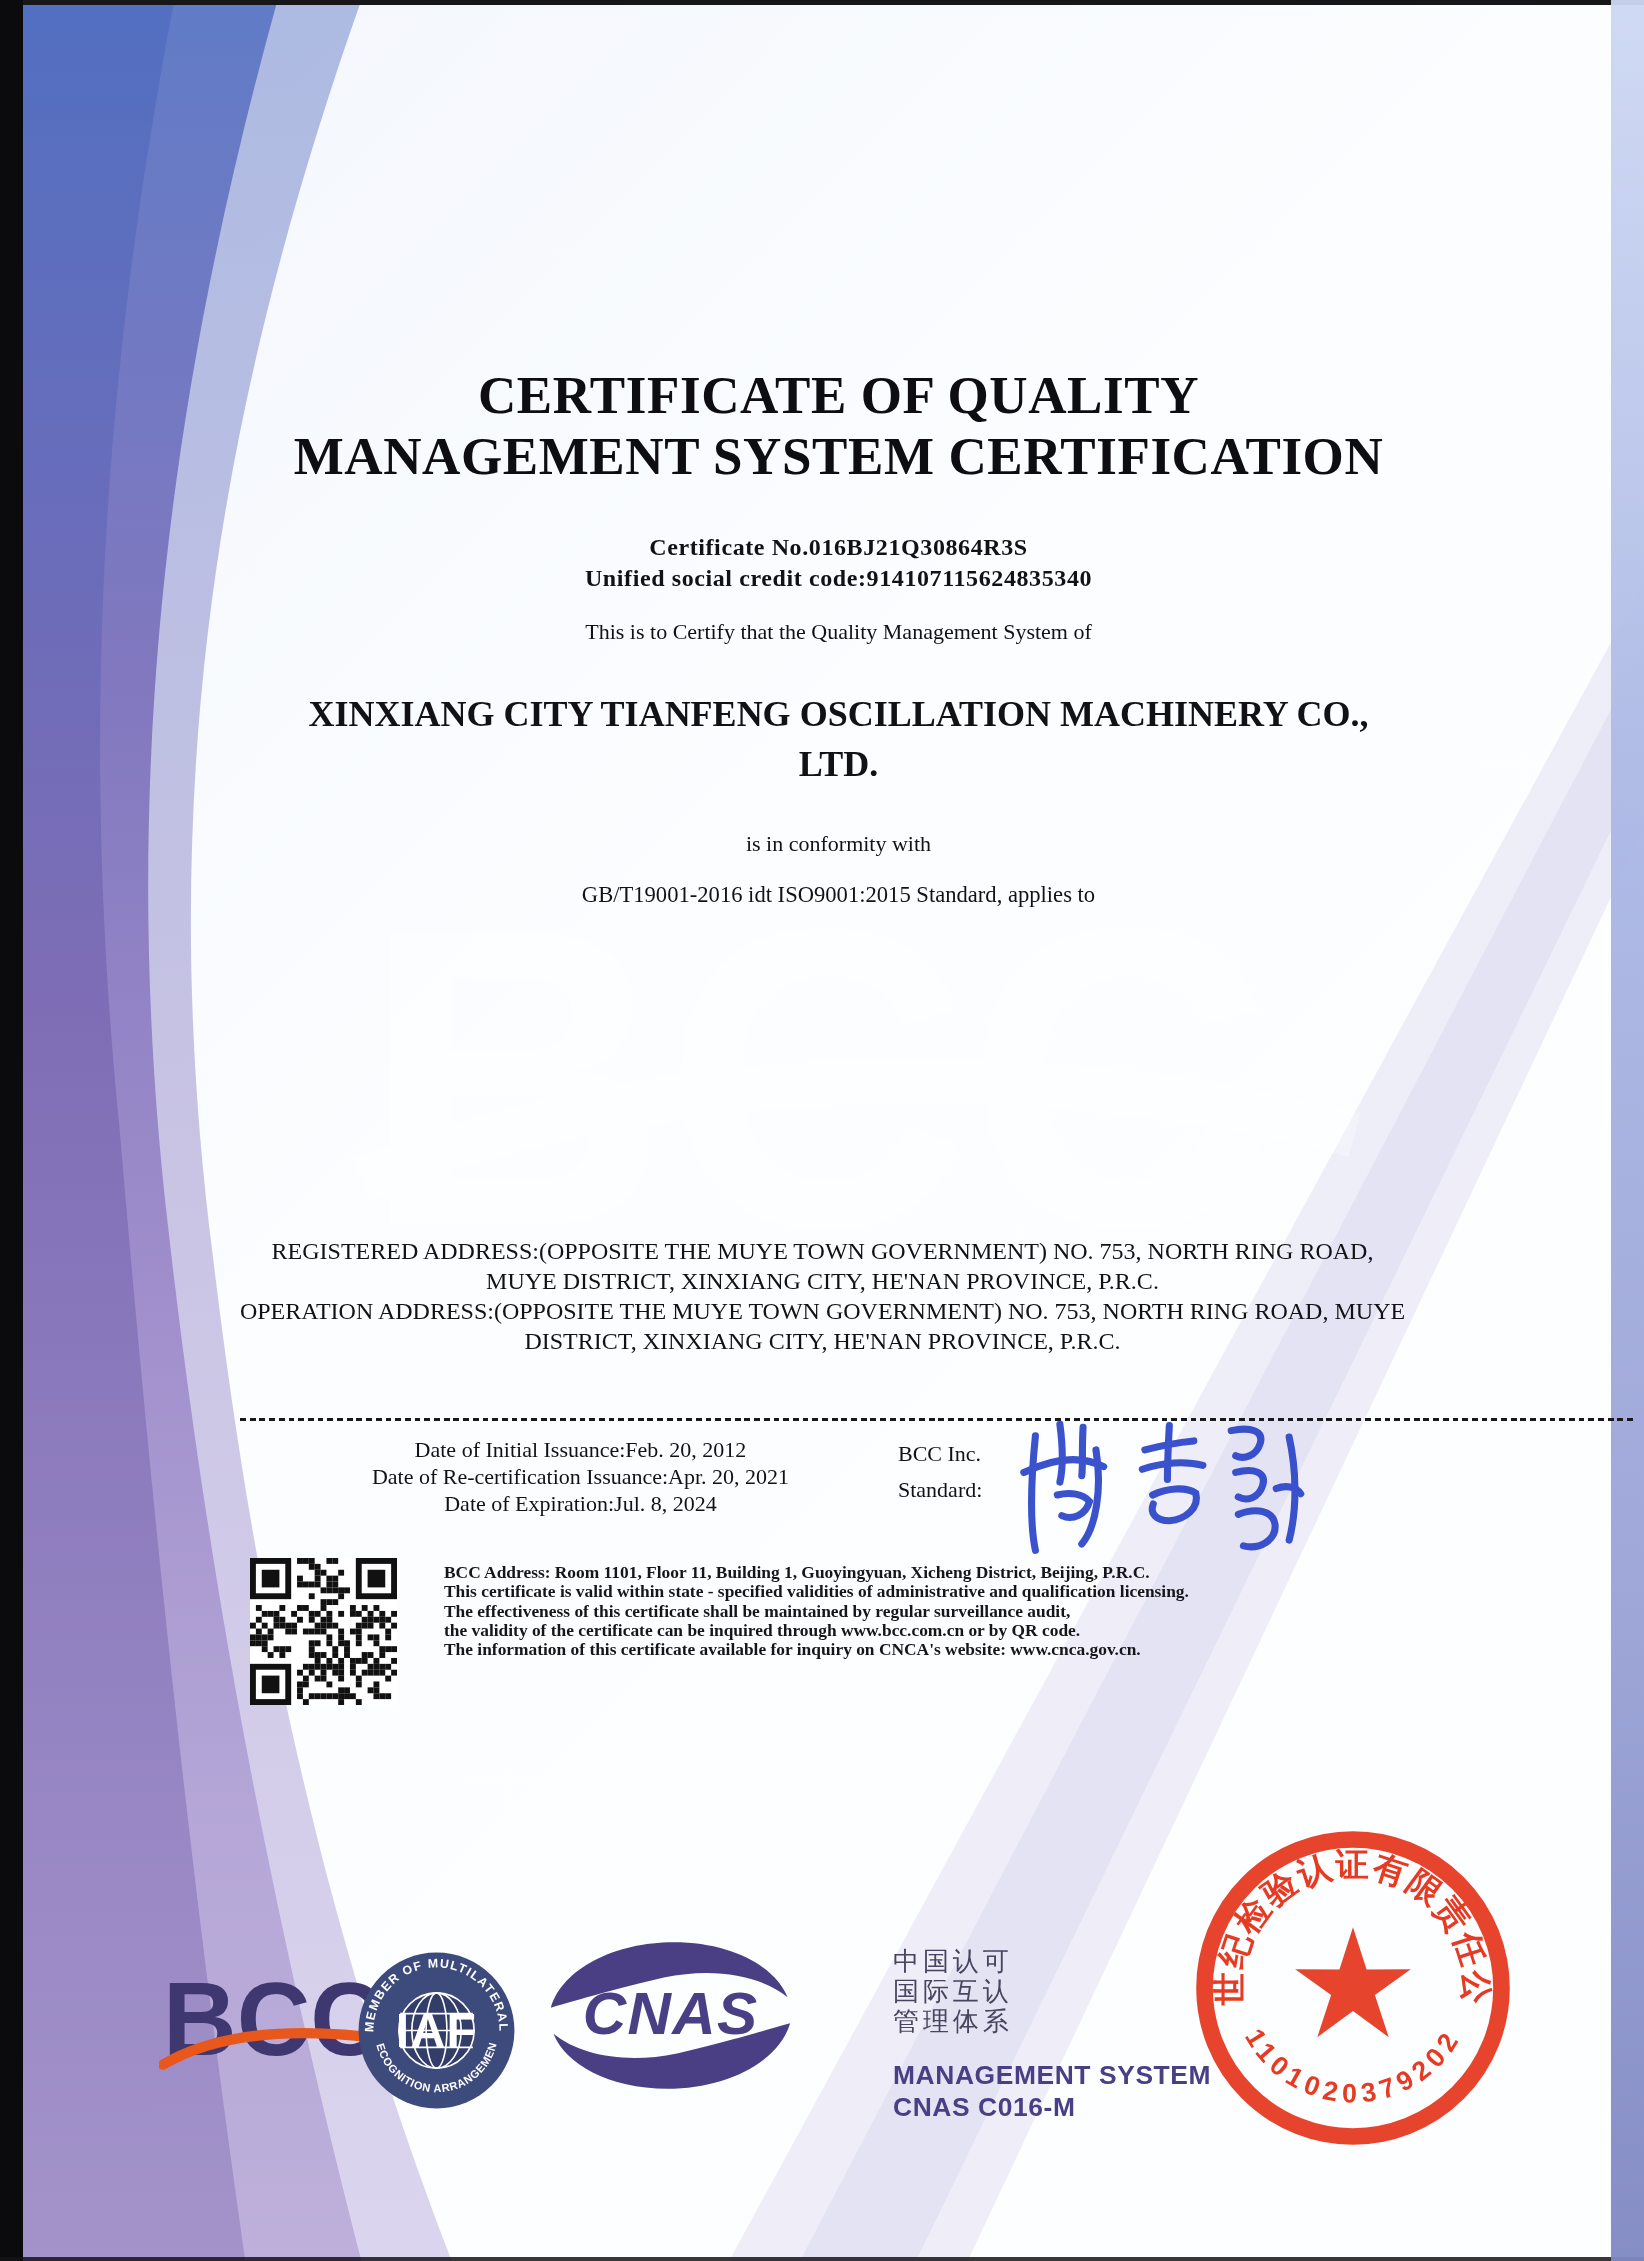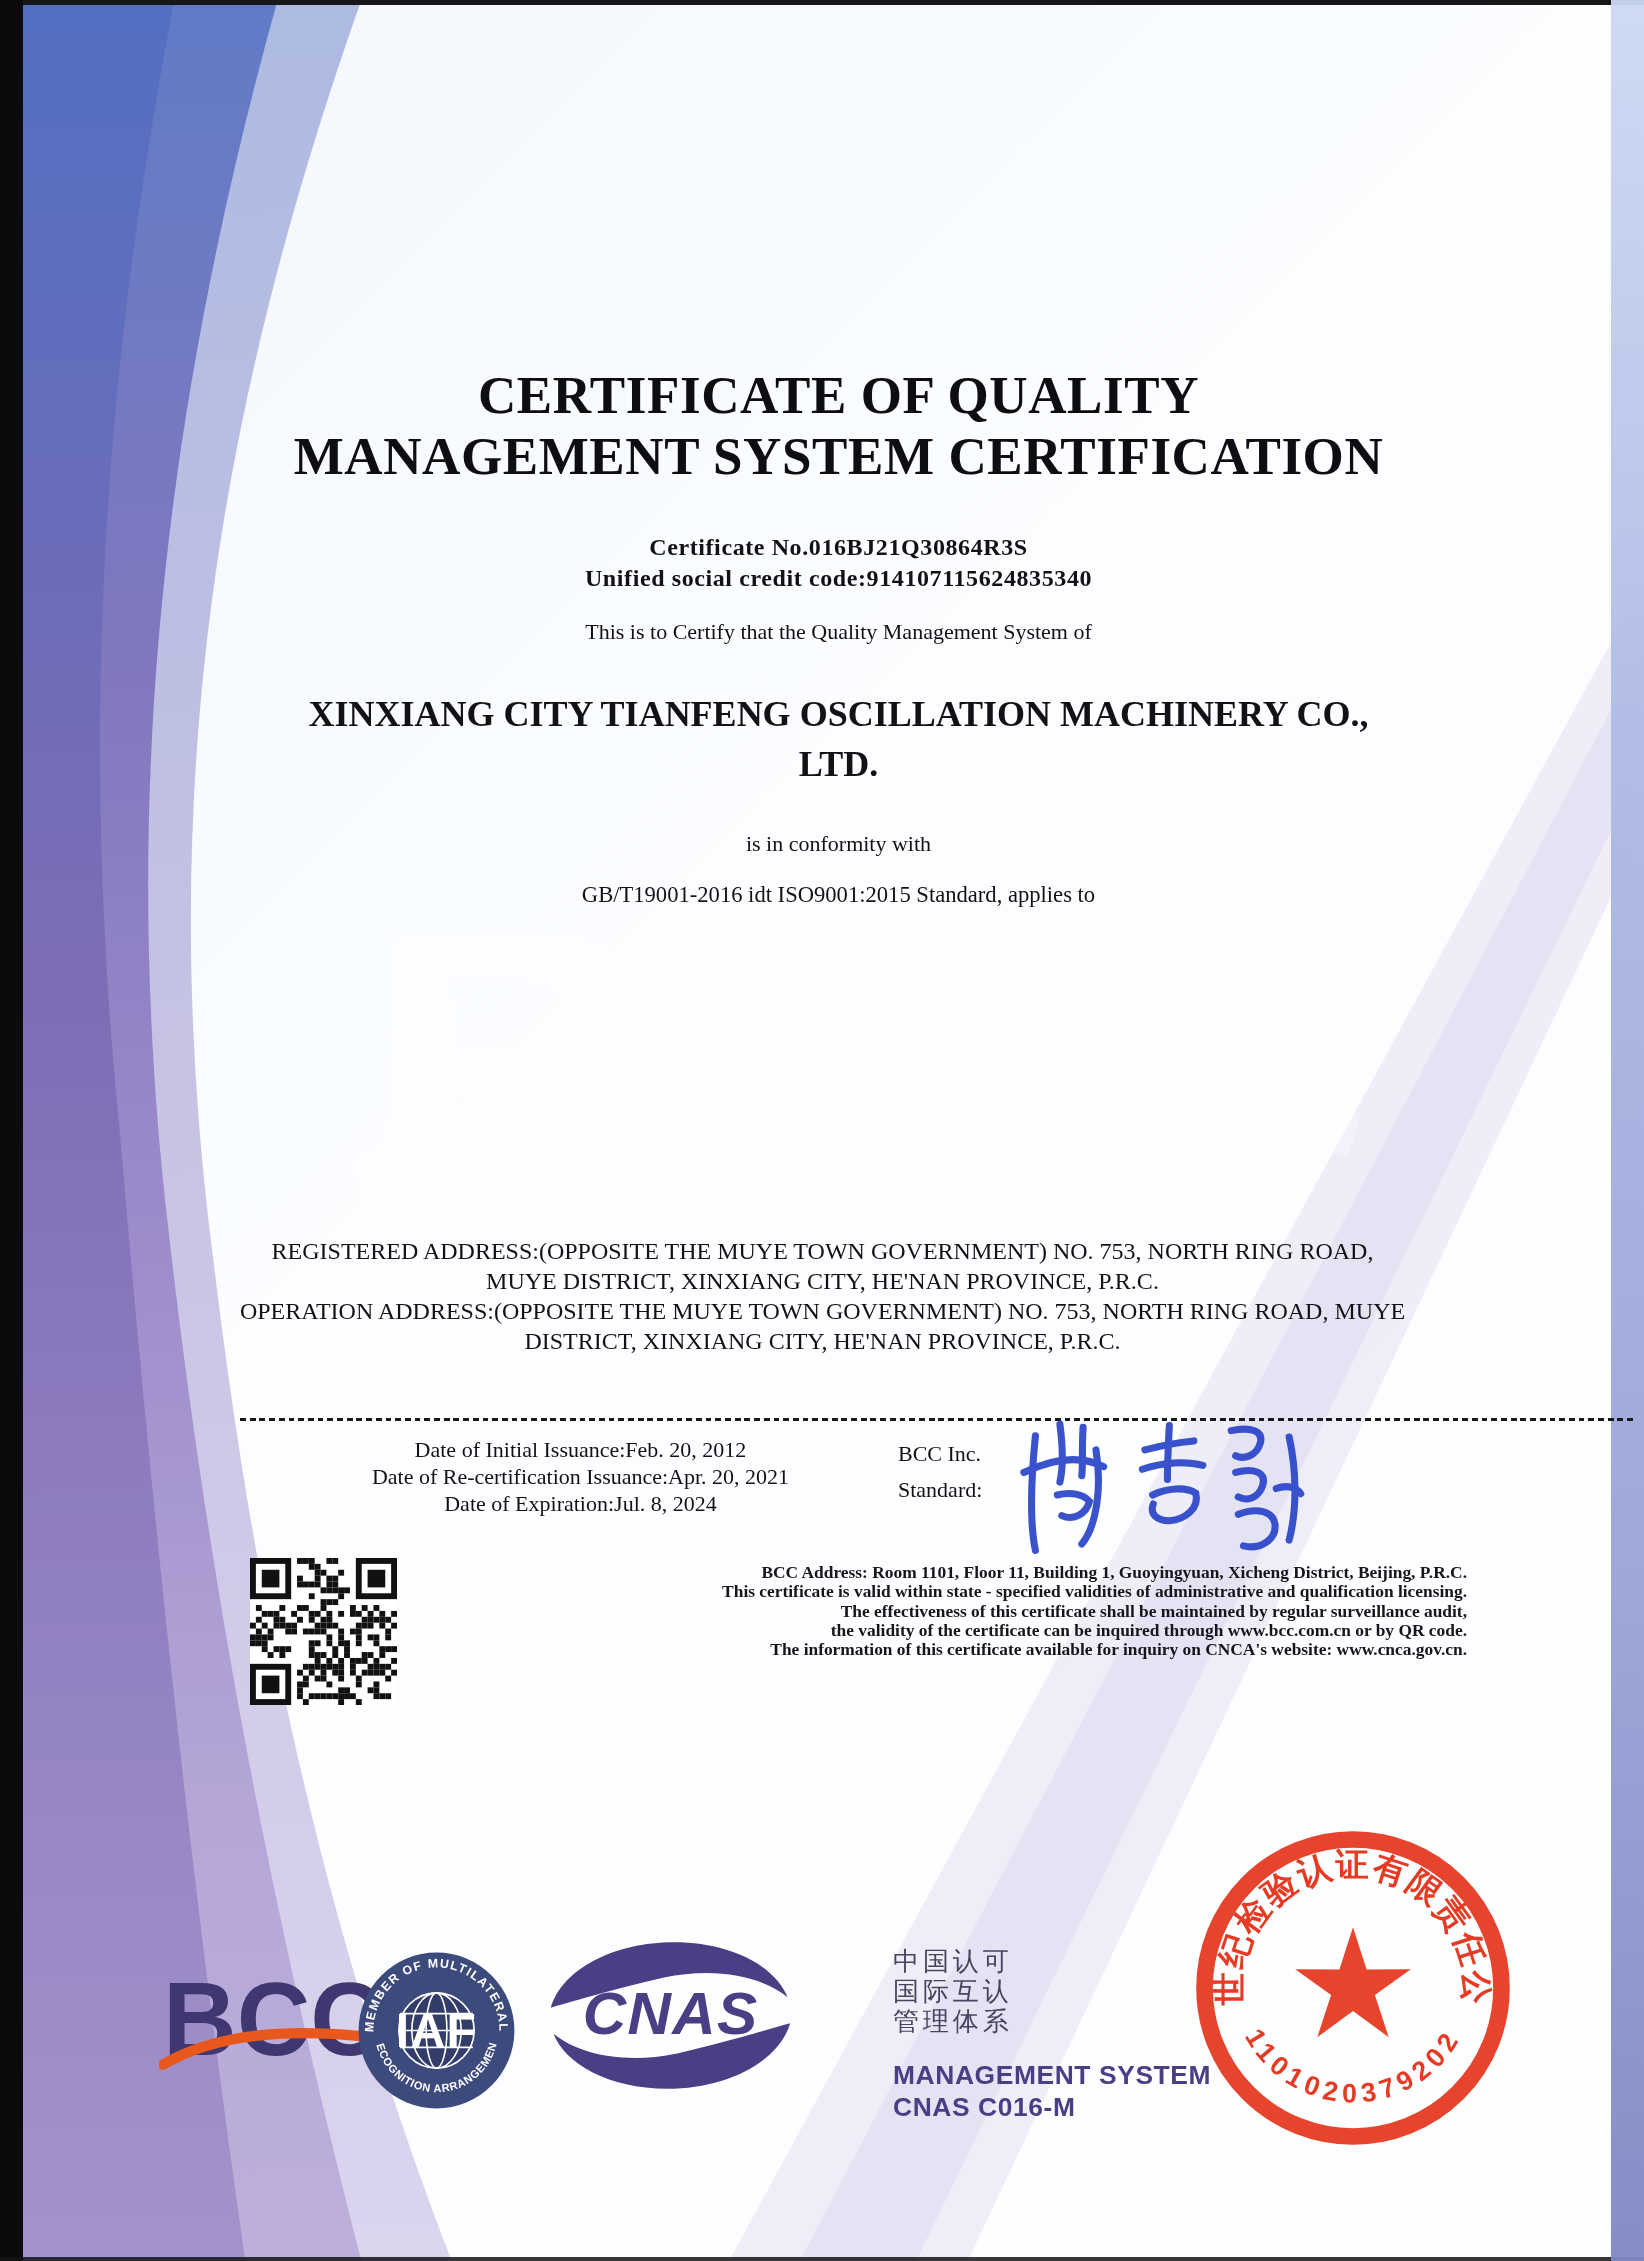--- a/index.html
+++ b/index.html
@@ -24,21 +24,21 @@
   .conformity{top:831px;font-size:22px;}
   .standard{top:862px;font-size:22.6px;margin-top:20px;}
   .scope{top:1058px;font-size:24px;}
   .addresses{top:1236px;left:239px;width:1167px;text-align:center;font-size:24px;line-height:30px;}
   .dashrule{left:240px;top:1418px;width:1396px;height:3.2px;
     background:repeating-linear-gradient(90deg,#19191c 0 5.8px,transparent 5.8px 9.7px);}
   .dates{left:213px;top:1436px;width:735px;text-align:center;font-size:22px;line-height:27px;}
   .issuer{left:898px;top:1436px;font-size:22px;line-height:36px;}
   .signature-box{left:998px;top:1410px;width:335px;height:161px;}
   .qr{left:250px;top:1558px;width:147px;height:147px;background:#fff;}
-  .fineprint{left:422px;top:1563px;width:1045px;font-size:17.4px;line-height:19.3px;font-weight:600;color:#15151a;text-align:right;}
+  .fineprint{left:444px;top:1563px;width:1045px;font-size:17.4px;line-height:19.3px;font-weight:600;color:#15151a;}
   .bcc-logo{left:163px;top:1968px;width:252px;height:116px;}
   .bcc-text{position:absolute;left:0;top:0;font-family:"Liberation Sans","DejaVu Sans",sans-serif;
     font-size:102px;font-weight:900;letter-spacing:0px;color:#3f3770;line-height:103px;transform:scaleY(1.02);}
   .bcc-swoosh{position:absolute;left:-3.9px;top:0;width:258px;height:116px;}
   .iaf-logo{left:356px;top:1950px;width:161px;height:161px;}
   .cnas-logo{left:543px;top:1934px;width:255px;height:163px;text-align:center;}
   .accred{left:893px;top:1946px;font-family:"Liberation Sans","DejaVu Sans",sans-serif;}
   .accred .zh{font-size:26px;line-height:30px;color:#48445f;letter-spacing:3.9px;}
   .accred .en{font-size:26.4px;line-height:32px;font-weight:bold;color:#4a3f85;letter-spacing:0.6px;}
   .accred .en.first{margin-top:23px;}

